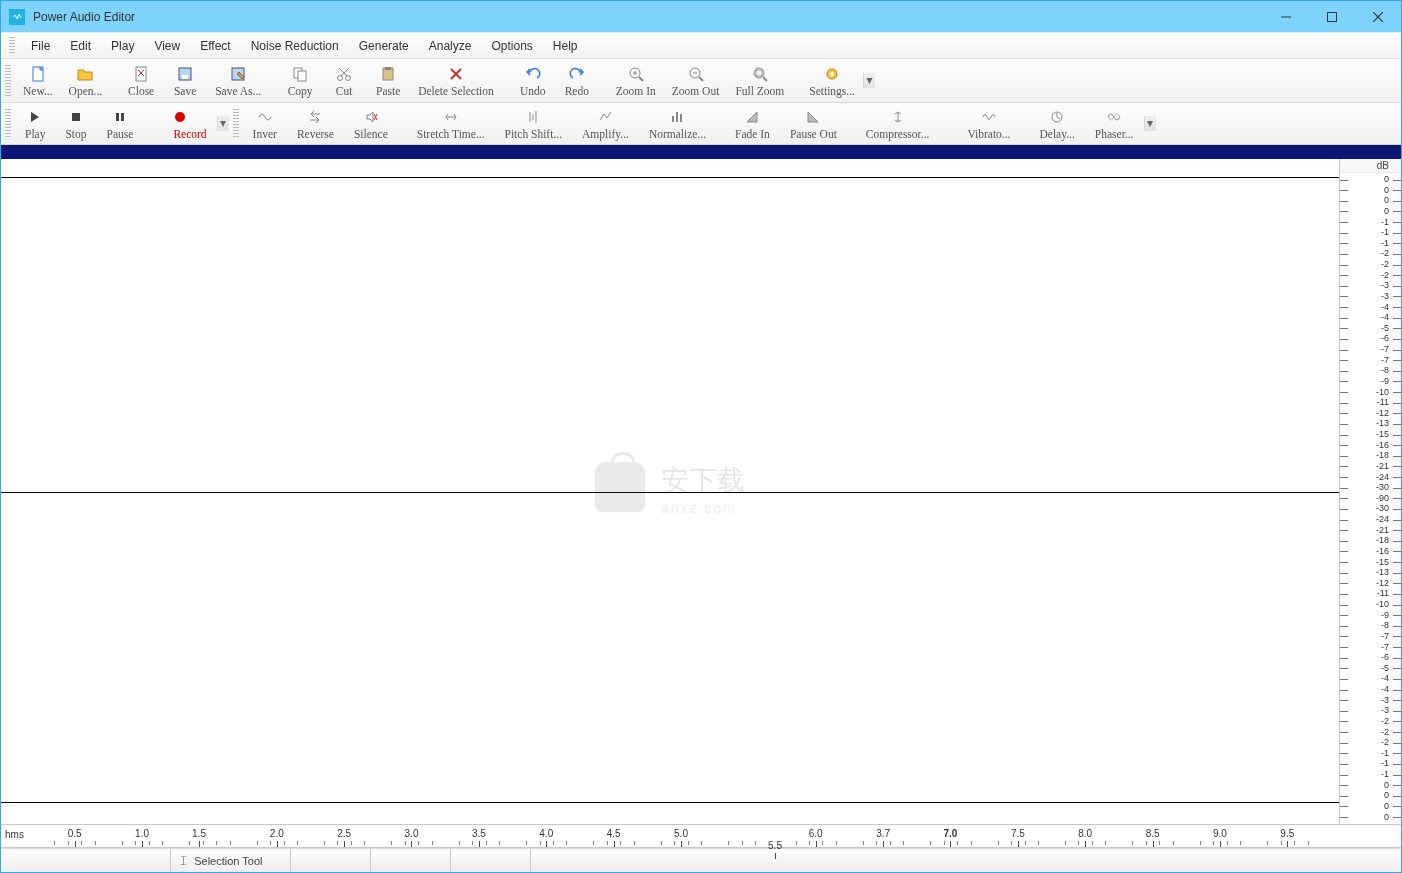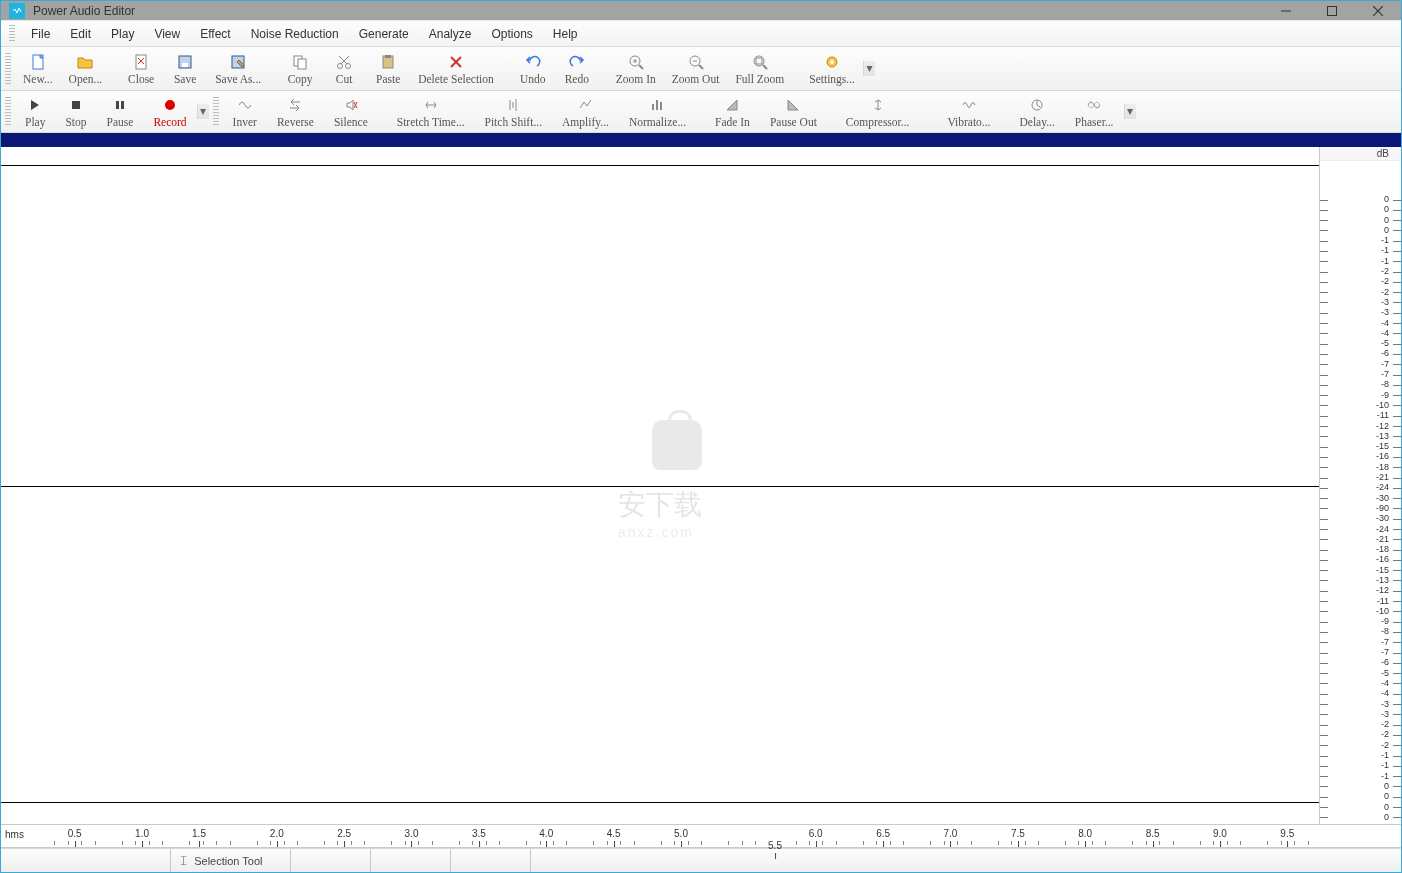--- a/index.html
+++ b/index.html
@@ -9,22 +9,22 @@
   background: #fff;
   width: 1402px;
   height: 873px;
   overflow: hidden;
   display: flex;
   flex-direction: column;
   border: 1px solid #3aa8d8;
 }
 
 .titlebar {
-  height: 20px;
-  background: #a3a3a3;
+  height: 32px;
+  background: #7dd3fc;
   display: flex;
   align-items: center;
   padding: 0 0 0 8px;
   border-bottom: 1px solid #e8e8e8;
 }
 .titlebar .app-icon {
   width: 16px; height: 16px;
   background: #1fb3e0;
   margin-right: 8px;
   display:inline-flex;align-items:center;justify-content:center;
@@ -92,21 +92,21 @@
   background:#d0d0d0;
   margin: 4px 4px;
 }
 .toolbar .overflow {
   width:12px;
   display:flex;align-items:center;justify-content:center;
   color:#666;
   border-left:1px solid #d8d8d8;
   background: linear-gradient(#eee,#e2e2e2);
 }
-.record-label { color:#c00; }
+.record-label { color:#c00;margin-left:20px; }
 .record-dot { width:10px;height:10px;border-radius:50%;background:#d00;display:block; }
 
 
 .toolbar2 { height: 42px; }
 .toolbar2 .tbtn { min-width: auto; padding: 2px 10px; }
 
 
 .selection-band {
   height: 14px;
   background: #0b1776;
@@ -129,42 +129,41 @@
 .waveform-area .center-line1 { top:18px; }
 .waveform-area .center-mid { top:50%; }
 .waveform-area .center-line2 { top:calc(100% - 22px); }
 
 
 .watermark {
   position:absolute;
   left:50%; top:50%;
   transform:translate(-50%,-55%);
   opacity:.12;
-  display:flex;align-items:flex-end;gap:16px;flex-direction:column;
+  display:flex;align-items:flex-start;gap:16px;
 }
 .watermark .wm-icon {
   width:50px;height:50px;border-radius:10px 10px 8px 8px;
   background:#555;
   position:relative;
 }
 .watermark .wm-icon:before {
   content:"";position:absolute;top:-10px;left:16px;width:18px;height:12px;
   border:3px solid #555;border-bottom:none;border-radius:10px 10px 0 0;
 }
 .watermark .wm-text { font-size:28px;color:#333;font-family:serif; }
 
 
 .db-ruler {
-  width: 82px;
+  width: 62px;
   border-left:1px solid #c9c9c9;
   font-size:10px;
   color:#333;
   display:flex;flex-direction:column;
   background:#fff;
-  gap:32px;
 }
 .db-ruler .db-head { height:14px;text-align:right;padding-right:12px;color:#444;background:#f6f6f6;border-bottom:1px solid #eee; line-height:14px;}
 .db-ruler .db-scale {
   flex:1;display:flex;flex-direction:column;justify-content:space-between;
   padding:2px 0;
   position:relative;
 }
 .db-ruler .db-tick { font-size:9px; text-align:right; padding-right:12px; line-height:9px; position:relative;}
 .db-ruler .db-tick:before {content:"";position:absolute;left:0;top:50%;width:8px;height:1px;background:#777;}
 .db-ruler .db-tick:after {content:"";position:absolute;right:0;top:50%;width:8px;height:1px;background:#777;}
@@ -708,26 +707,26 @@
     <span class="tick" style="left: 774px; margin-top: 12px;">5.5</span>
     <span class="minor" style="left: 727.158px;"></span>
     <span class="minor" style="left: 740.632px;"></span>
     <span class="minor" style="left: 754.105px;"></span>
     <span class="minor" style="left: 767.579px;"></span>
     <span class="tick" style="left: 814.737px;">6.0</span>
     <span class="minor" style="left: 794.526px;"></span>
     <span class="minor" style="left: 808px;"></span>
     <span class="minor" style="left: 821.474px;"></span>
     <span class="minor" style="left: 834.947px;"></span>
-    <span class="tick" style="left: 882.105px;">6.5</span>
+    <span class="tick" style="left: 882.105px;">3.7</span>
     <span class="minor" style="left: 861.895px;"></span>
     <span class="minor" style="left: 875.368px;"></span>
     <span class="minor" style="left: 888.842px;"></span>
     <span class="minor" style="left: 902.316px;"></span>
-    <span class="tick" style="left: 949.474px;">7.0</span>
+    <span class="tick" style="left: 949.474px; font-weight: bold;">7.0</span>
     <span class="minor" style="left: 929.263px;"></span>
     <span class="minor" style="left: 942.737px;"></span>
     <span class="minor" style="left: 956.211px;"></span>
     <span class="minor" style="left: 969.684px;"></span>
     <span class="tick" style="left: 1016.84px;">7.5</span>
     <span class="minor" style="left: 996.632px;"></span>
     <span class="minor" style="left: 1010.11px;"></span>
     <span class="minor" style="left: 1023.58px;"></span>
     <span class="minor" style="left: 1037.05px;"></span>
     <span class="tick" style="left: 1084.21px;">8.0</span>

